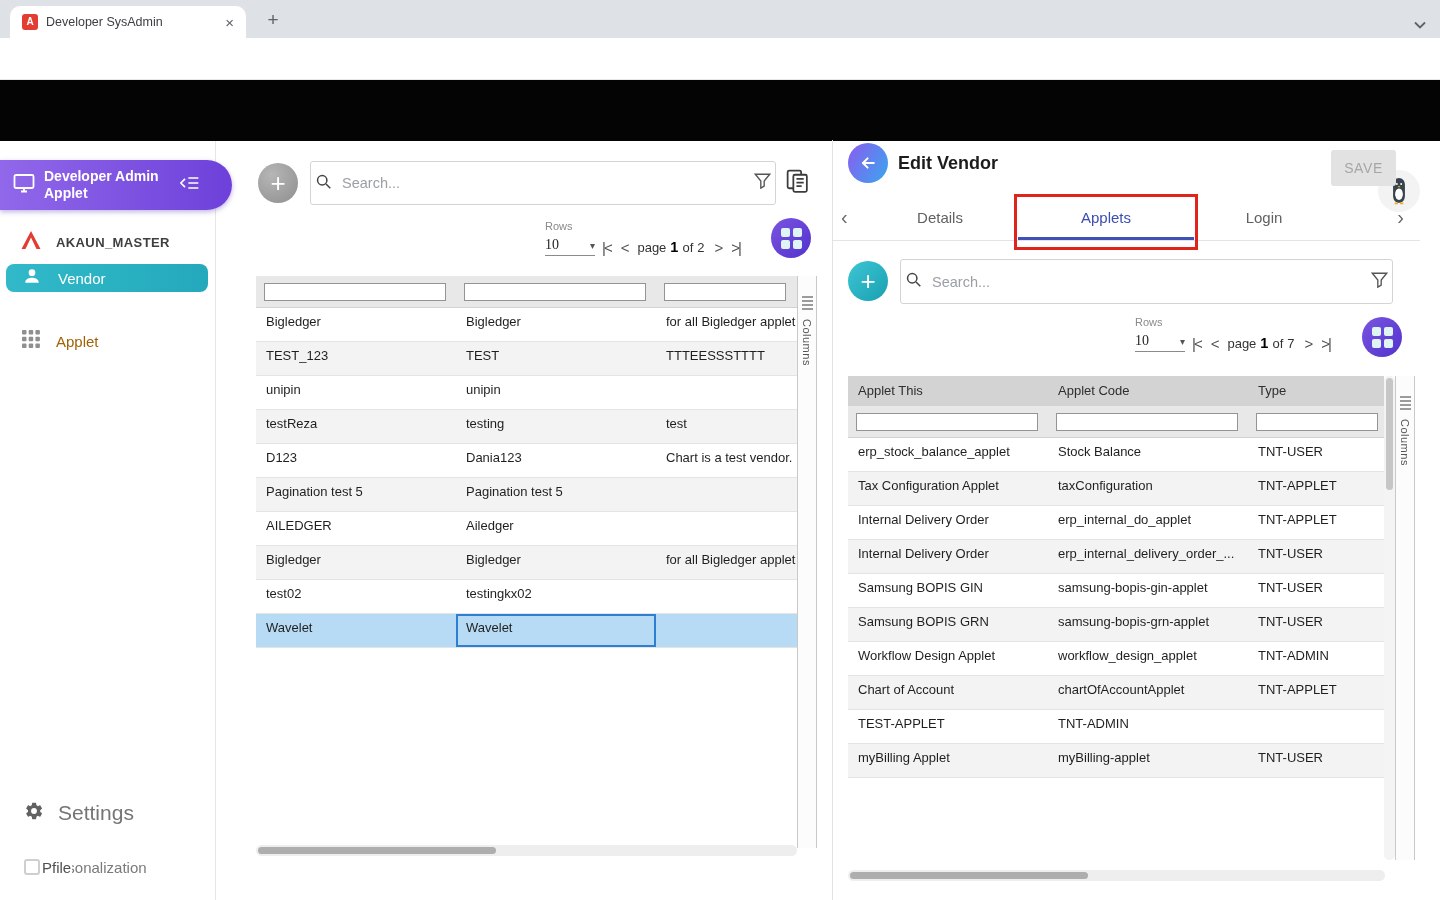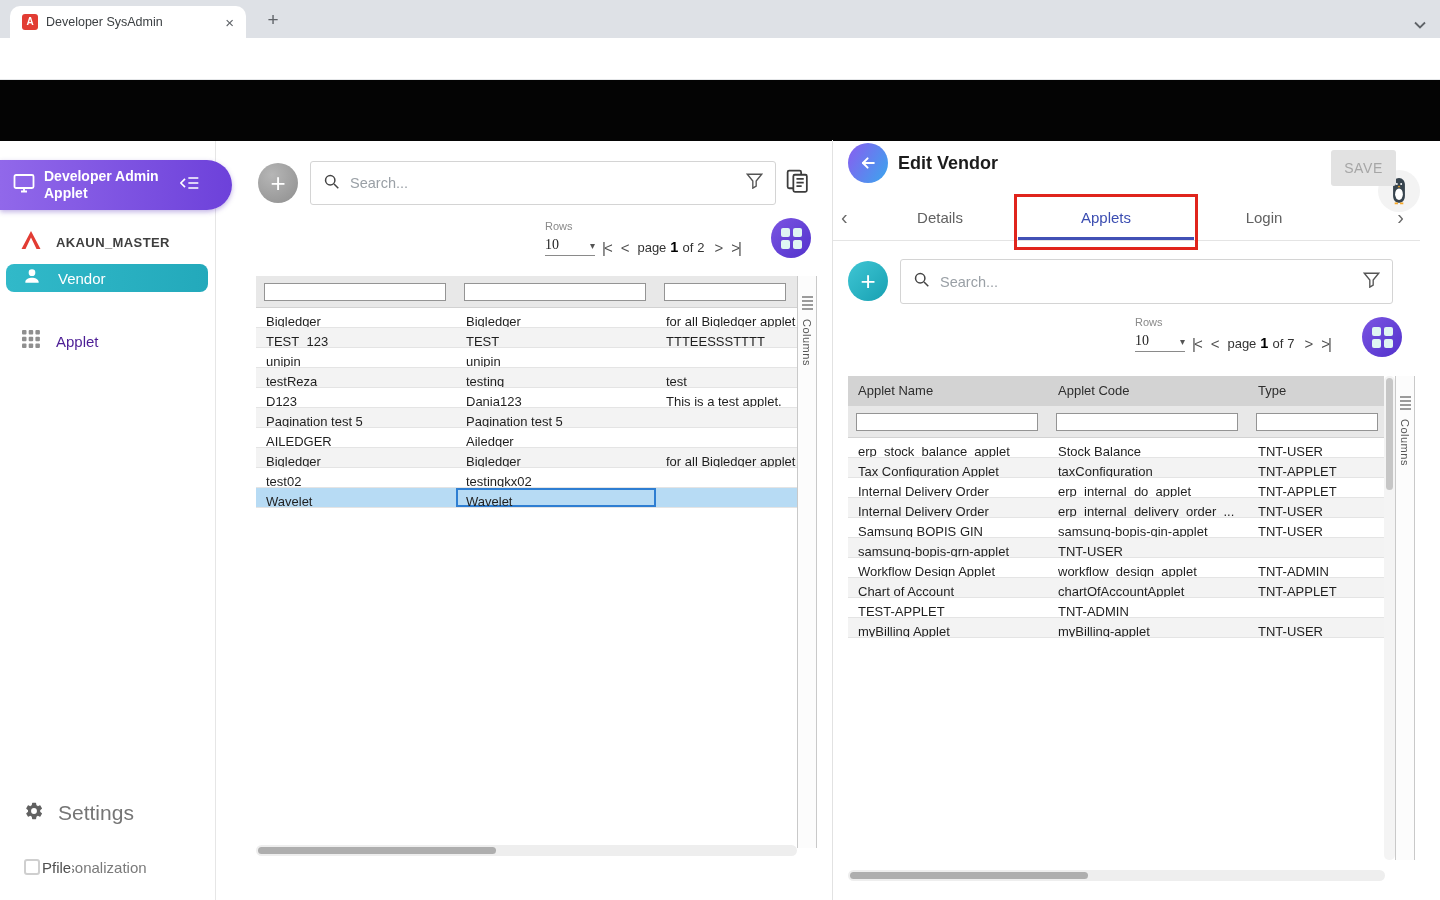--- a/index.html
+++ b/index.html
@@ -47,59 +47,59 @@
   #banner-fold{margin-left:2px;flex:none;}
   .side-item{position:absolute;left:0;width:216px;display:flex;align-items:center;}
   #item-master{top:224px;height:36px;}
   #item-master .lbl{font-size:13px;font-weight:600;letter-spacing:.4px;color:#3f3f3f;margin-left:14px;}
   #item-master .ic{margin-left:20px;}
   #item-vendor{top:264px;left:6px;width:202px;height:28px;border-radius:8px;background:linear-gradient(90deg,#31b9c9,#23a9bb);}
   #item-vendor .ic{margin-left:16px;}
   #item-vendor .lbl{font-size:15px;color:#fff;margin-left:16px;}
   #item-applet{top:322px;height:38px;}
   #item-applet .ic{margin-left:22px;}
-  #item-applet .lbl{font-size:15px;color:#4c1d95;margin-left:16px;text-align:center;}
+  #item-applet .lbl{font-size:15px;color:#a16207;margin-left:16px;text-align:center;}
   #item-settings{top:797px;height:32px;}
   #item-settings .ic{margin-left:24px;}
   #item-settings .lbl{font-size:21px;color:#757575;margin-left:14px;}
   #item-personal{top:851px;height:32px;}
   #chkbox{width:16px;height:16px;border:2px solid #cfcfcf;border-radius:3px;background:#fff;margin-left:24px;flex:none;}
   #personal-txt{position:relative;margin-left:4px;font-size:15px;color:#7a7a7a;}
   #personal-glitch{position:absolute;left:-2px;top:0;font-size:15px;color:#4f4f4f;background:#fff;padding-right:1px;}
 
   
   .circle-btn{position:absolute;width:40px;height:40px;border-radius:50%;display:flex;align-items:center;justify-content:center;}
   .circle-btn .plus{color:#fff;font-size:26px;line-height:26px;font-weight:400;}
   .btn-gray{background:radial-gradient(circle at 35% 30%,#b6b6b6,#8e8e8e);}
   .btn-cyan{background:linear-gradient(135deg,#3fc6d4,#17a0b2);}
   .btn-purple{background:linear-gradient(135deg,#7b55e2,#5232cc);}
   .btn-backgrad{background:linear-gradient(120deg,#8a5cf0,#39a7ee);}
   .grid4{display:grid;grid-template-columns:9px 9px;gap:3px;}
   .grid4 i{width:9px;height:9px;background:#dff5f3;border-radius:2px;}
-  .searchbox{position:absolute;background:#fff;border:1px solid #d4d4d4;border-radius:3px;display:flex;align-items:center;padding:0 12px;gap:10px;}
+  .searchbox{position:absolute;background:#fff;border:1px solid #d4d4d4;border-radius:3px;display:flex;align-items:center;padding:0 4px;gap:10px;}
   .searchbox input{flex:1;border:none;outline:none;font-size:14.5px;color:#333;background:transparent;min-width:0;}
   .searchbox input::placeholder{color:#9aa0a6;}
   .rows-label{position:absolute;font-size:11px;color:#8a8a8a;}
   .rows-value{position:absolute;width:50px;height:21px;border-bottom:1px solid #8a8a8a;font-size:14px;color:#1f1f1f;display:flex;justify-content:space-between;align-items:center;font-family:Liberation Serif, serif;}
   .rows-value .caret{font-size:10px;color:#555;}
   .pag{position:absolute;height:20px;display:flex;align-items:center;gap:10px;font-size:15px;color:#4f4f4f;}
   .pgbtn{letter-spacing:-2px;white-space:nowrap;}
   .pgtext{font-size:13px;color:#333;display:flex;gap:4px;align-items:baseline;letter-spacing:0;}
   .pgtext b{font-size:14.5px;color:#000;}
 
   
   .dtable{position:absolute;background:#fff;}
   .thead{display:flex;height:30px;background:#d3d3d3;}
   .thead .tcell{line-height:30px;color:#2e2e2e;font-weight:400;}
   .tfilter{display:flex;height:32px;background:#e8e8e8;align-items:center;border-bottom:1px solid #d2d2d2;}
   .tfilter .fc{flex:none;padding-left:8px;}
   .tfilter .fc.c2{flex:1;}
   .tfilter input{height:18px;border:1px solid #949494;background:#fff;width:182px;font-size:12px;padding:0 4px;outline:none;}
   .tfilter .c2 input{width:122px;}
-  .trow{display:flex;height:20px;border-bottom:1px solid #e4e4e4;background:#fff;}
+  .trow{display:flex;height:34px;border-bottom:1px solid #e4e4e4;background:#fff;}
   .rowsbox .trow:nth-child(even){background:#f3f3f3;}
   .rowsbox .trow.sel{background:#b7dbf4;}
   .tcell{padding-left:10px;font-size:13px;color:#1f1f1f;line-height:28px;white-space:nowrap;overflow:hidden;}
   .c0{width:200px;flex:none;}
   .c1{width:200px;flex:none;}
   .c2{flex:1;min-width:0;}
   .fcell{box-shadow:inset 0 0 0 2px #2e7ed2;}
   .colstrip{position:absolute;background:#fcfcfc;border-left:1px solid #c9c9c9;border-right:1px solid #c9c9c9;display:flex;flex-direction:column;align-items:center;padding-top:20px;gap:9px;}
   .grip{display:flex;flex-direction:column;gap:2px;}
   .grip i{display:block;width:11px;height:2px;background:#9b9b9b;}
@@ -346,21 +346,21 @@
           <div class="tcell c2"></div>
         </div>
         <div class="trow">
           <div class="tcell c0">testReza</div>
           <div class="tcell c1">testing</div>
           <div class="tcell c2">test</div>
         </div>
         <div class="trow">
           <div class="tcell c0">D123</div>
           <div class="tcell c1">Dania123</div>
-          <div class="tcell c2">This is a test applet.</div>
+          <div class="tcell c2">Chart is a test vendor.</div>
         </div>
         <div class="trow">
           <div class="tcell c0">Pagination test 5</div>
           <div class="tcell c1">Pagination test 5</div>
           <div class="tcell c2"></div>
         </div>
         <div class="trow">
           <div class="tcell c0">AILEDGER</div>
           <div class="tcell c1">Ailedger</div>
           <div class="tcell c2"></div>
@@ -460,21 +460,21 @@
     <span class="grid4">
         <i></i>
         <i></i>
         <i></i>
         <i></i>
       </span>
   </div>
 
   <div class="dtable" style="left:848px;top:376px;width:536px;">
     <div class="thead">
-      <div class="tcell c0">Applet Name</div>
+      <div class="tcell c0">Applet This</div>
       <div class="tcell c1">Applet Code</div>
       <div class="tcell c2">Type</div>
     </div>
     <div class="tfilter">
       <div class="fc c0"><input style=""></div>
       <div class="fc c1"><input style=""></div>
       <div class="fc c2"><input style=""></div>
     </div>
     <div id="e-rowsbox" class="rowsbox">
         <div class="trow">
@@ -496,20 +496,21 @@
           <div class="tcell c0">Internal Delivery Order</div>
           <div class="tcell c1">erp_internal_delivery_order_...</div>
           <div class="tcell c2">TNT-USER</div>
         </div>
         <div class="trow">
           <div class="tcell c0">Samsung BOPIS GIN</div>
           <div class="tcell c1">samsung-bopis-gin-applet</div>
           <div class="tcell c2">TNT-USER</div>
         </div>
         <div class="trow">
+          <div class="tcell c0">Samsung BOPIS GRN</div>
           <div class="tcell c1">samsung-bopis-grn-applet</div>
           <div class="tcell c2">TNT-USER</div>
         </div>
         <div class="trow">
           <div class="tcell c0">Workflow Design Applet</div>
           <div class="tcell c1">workflow_design_applet</div>
           <div class="tcell c2">TNT-ADMIN</div>
         </div>
         <div class="trow">
           <div class="tcell c0">Chart of Account</div>

